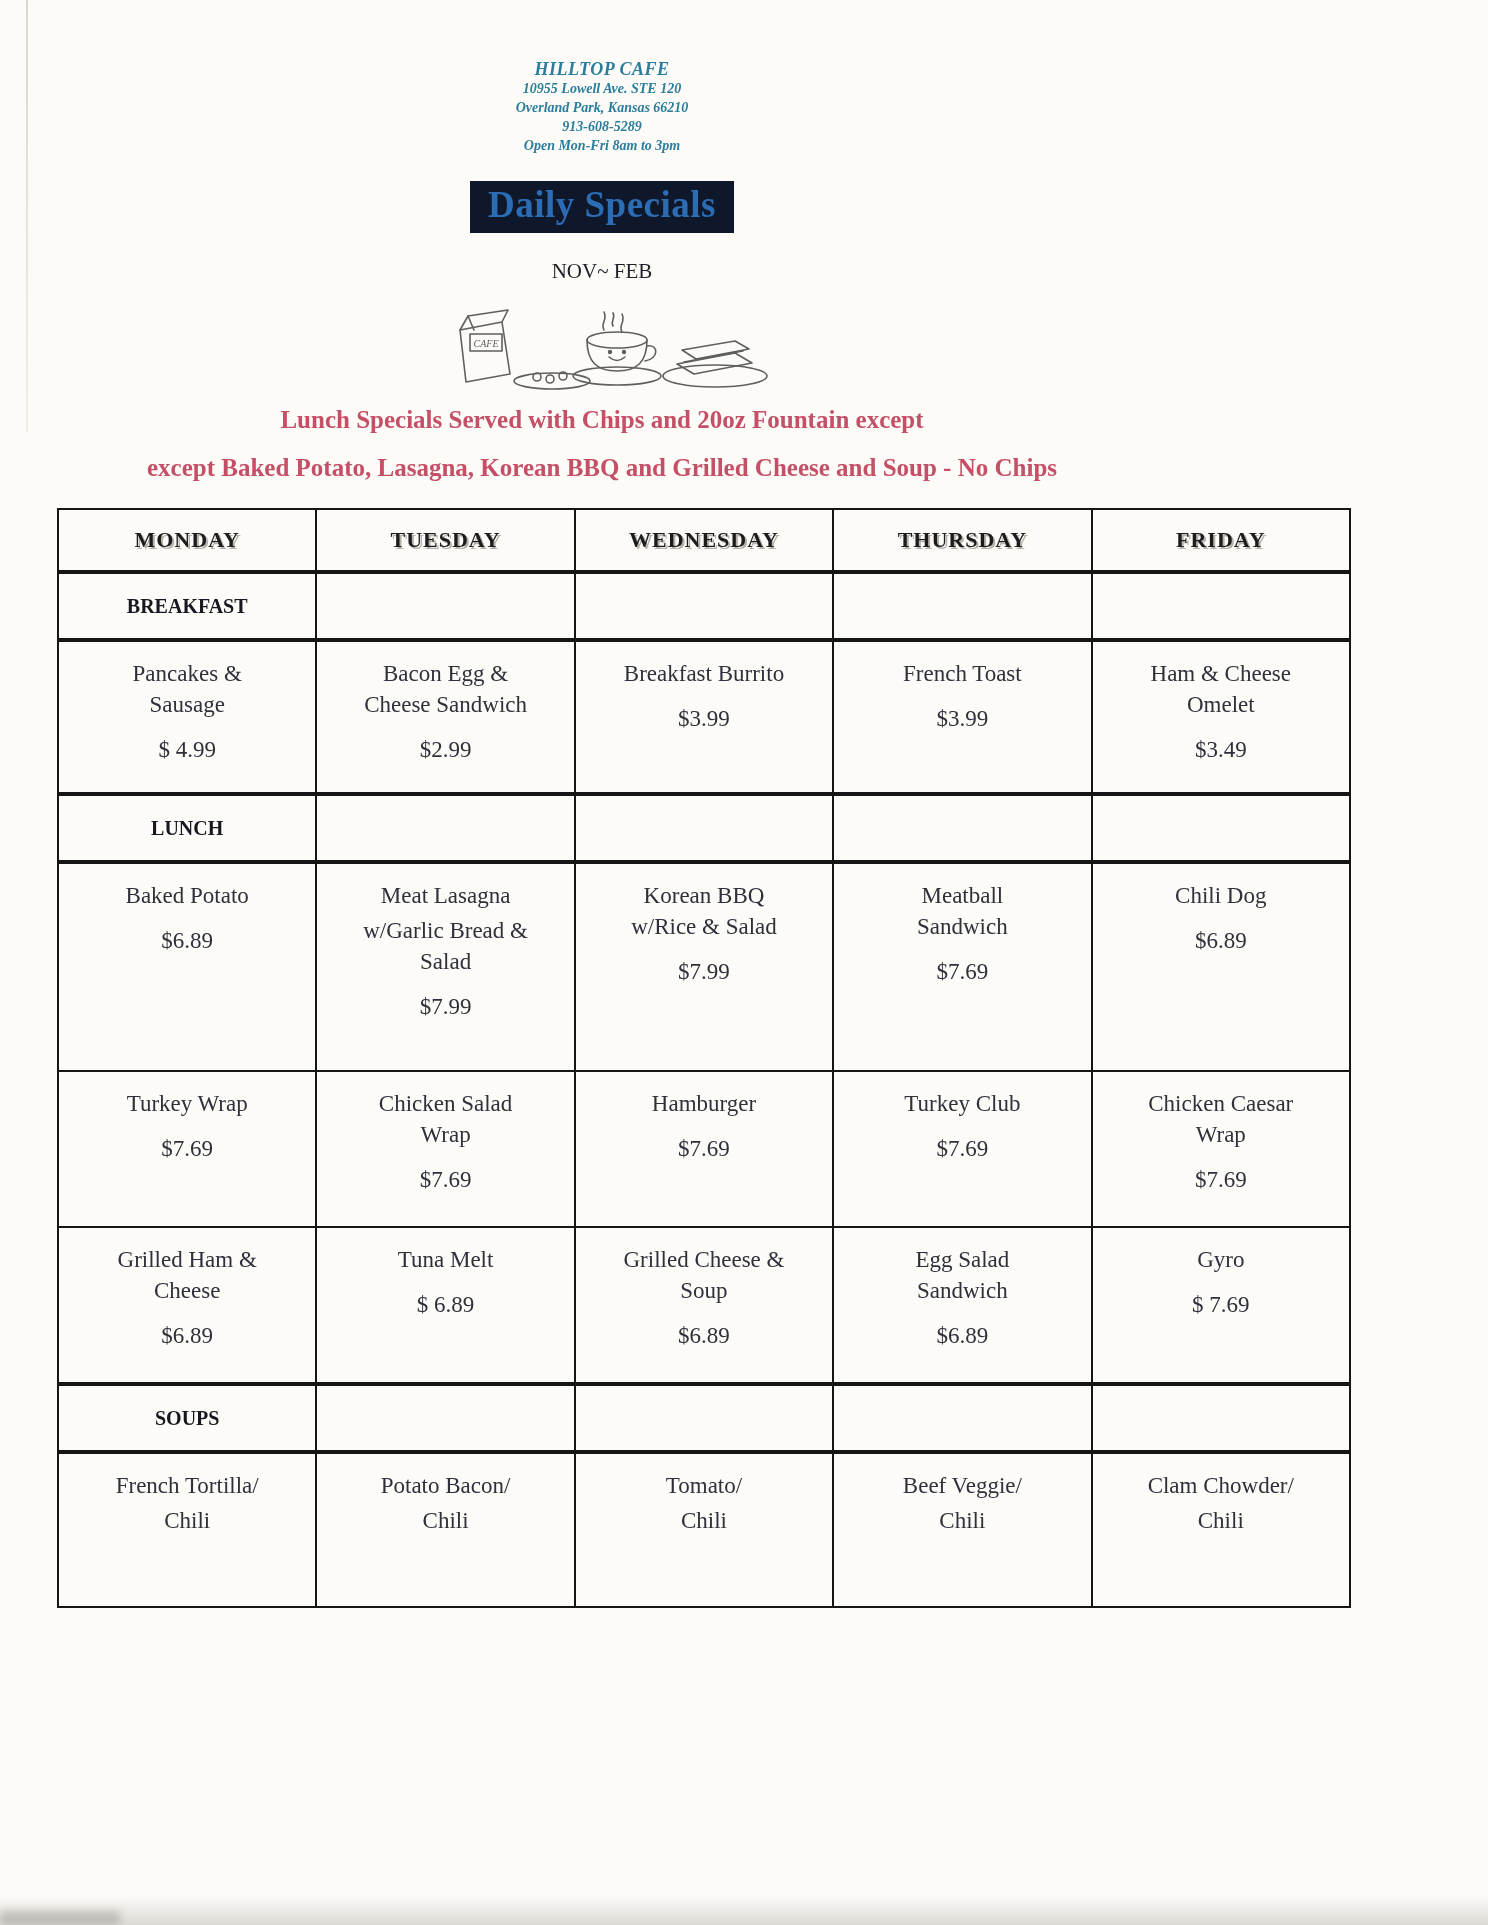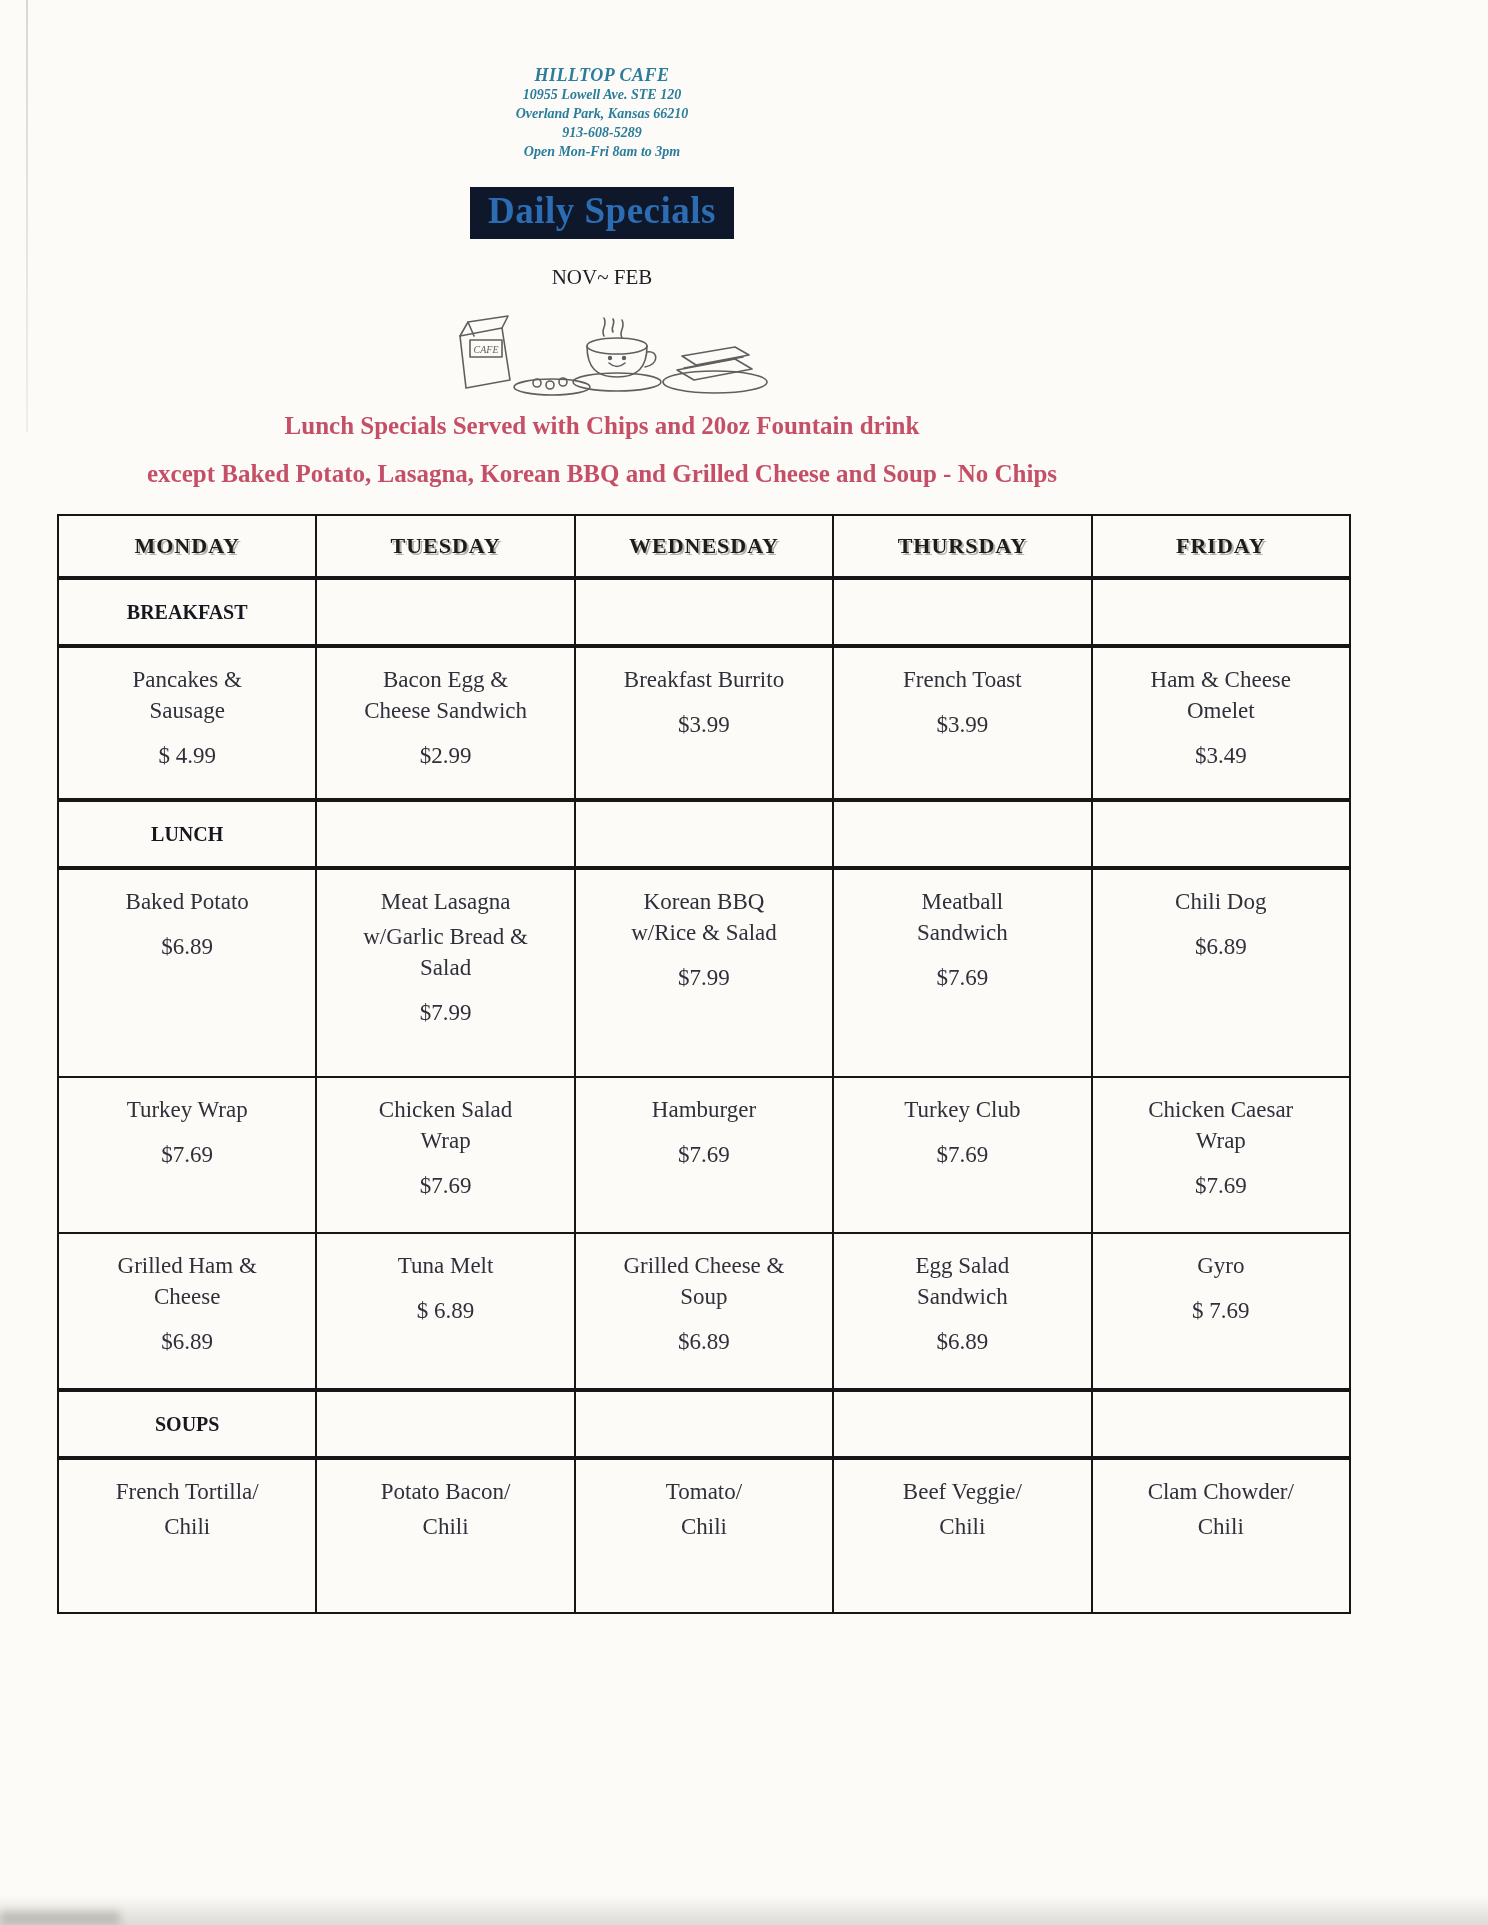--- a/index.html
+++ b/index.html
@@ -12,21 +12,21 @@
     color:#2e2e36;
   }
   
   .scan-edge-left{position:absolute;left:26px;top:0;width:2px;height:432px;
     background:linear-gradient(#cfccc4,#eceae3);opacity:.75;}
   .scan-edge-bottom{position:absolute;left:0;bottom:0;width:100%;height:30px;
     background:linear-gradient(to bottom,rgba(0,0,0,0),rgba(110,104,94,.22));}
   .scan-corner{position:absolute;left:0;bottom:0;width:120px;height:14px;
     background:rgba(95,90,80,.28);filter:blur(4px);}
 
-  .content{position:absolute;left:57px;top:66px;width:1090px;}
+  .content{position:absolute;left:57px;top:60px;width:1090px;}
 
   
   .cafe-header{text-align:center;color:#2b7d9b;font-style:italic;font-weight:bold;}
   .cafe-line{font-size:14px;line-height:19px;}
   .cafe-name{font-size:18px;line-height:19px;letter-spacing:.5px;}
 
   
   .title-wrap{text-align:center;margin-top:26px;}
   .title{
     display:inline-block;
@@ -137,21 +137,21 @@
 
         <g>
           <ellipse cx="283" cy="76" rx="52" ry="11"></ellipse>
           <path d="M245,64 L303,53 L320,63 L262,74 Z"></path>
           <path d="M250,50 L303,41 L317,49 L264,59 Z"></path>
           <path d="M252,62 L311,51"></path>
         </g>
       </svg>
     </div>
 
-    <div class="notice notice1">Lunch Specials Served with Chips and 20oz Fountain drink</div>
+    <div class="notice notice1">Lunch Specials Served with Chips and 20oz Fountain except</div>
     <div class="notice notice2">except Baked Potato, Lasagna, Korean BBQ and Grilled Cheese and Soup - No Chips</div>
 
     <table class="menu">
       <tbody>
         <tr class="r-days">
           <td>MONDAY</td>
           <td>TUESDAY</td>
           <td>WEDNESDAY</td>
           <td>THURSDAY</td>
           <td>FRIDAY</td>

